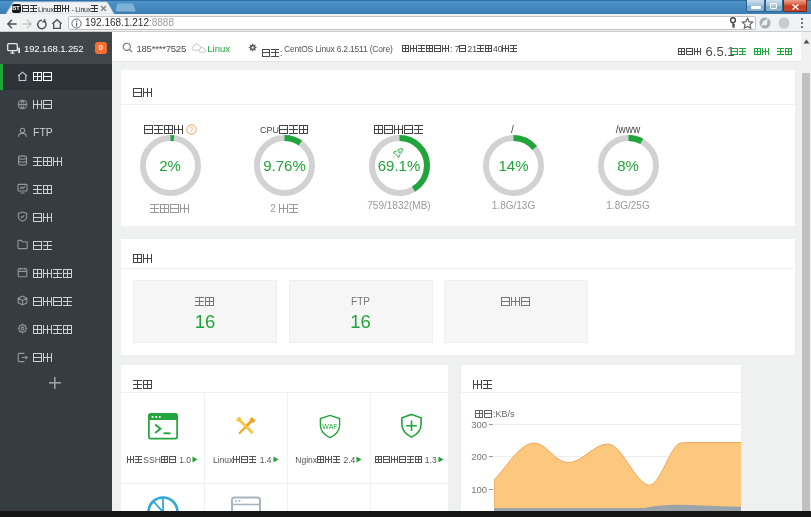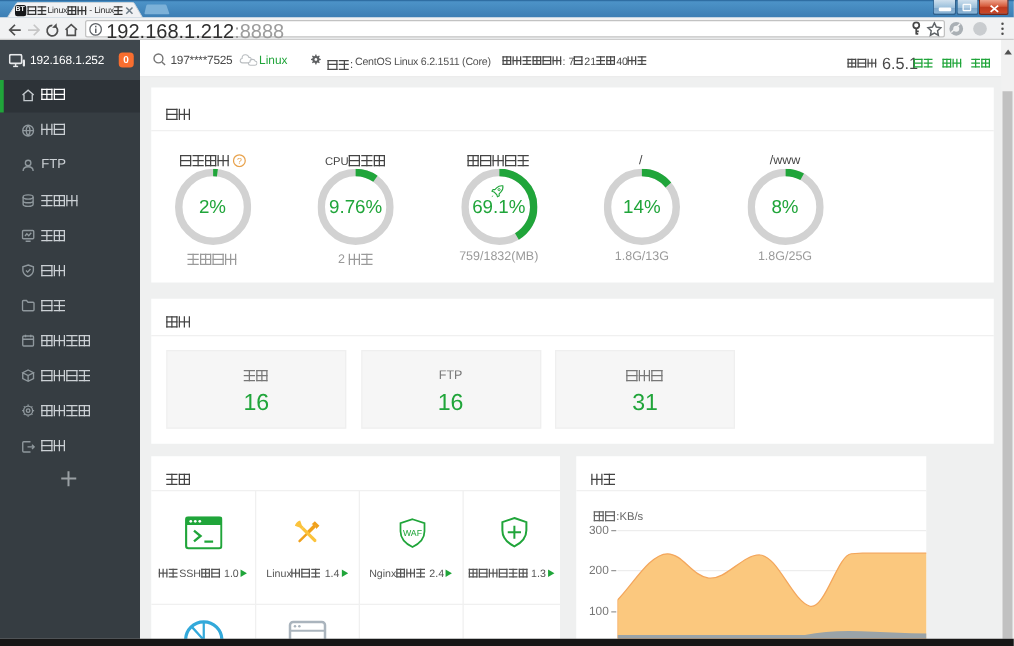--- a/index.html
+++ b/index.html
@@ -58,21 +58,21 @@
       <path d="M38.9 2.3 A4.2 4.2 0 1 0 41.9 3.6" stroke="#4f4f4f" stroke-width="1.4" fill="none"></path>
       <path d="M42.3 0.6 L42.5 4.4 L38.7 4.2 Z" fill="#4f4f4f"></path>
       <path d="M49.4 5.8 L54 1.7 L58.6 5.8 M50.7 5.4 L50.7 10.3 L57.3 10.3 L57.3 5.4" stroke="#4f4f4f" stroke-width="1.3" fill="none"></path>
     </svg>
 <div style="position:absolute;left:68px;top:1.5px;width:688px;height:14.5px;background:#fff;border:1px solid #c2c2c2;border-radius:2px"></div>
 <svg class="ab" style="left:71px;top:3.5px" width="11" height="11">
       <circle cx="5.5" cy="5.5" r="4.6" fill="none" stroke="#5f6368" stroke-width="1"></circle>
       <rect x="5" y="4.8" width="1.2" height="3.6" fill="#5f6368"></rect>
       <rect x="5" y="2.6" width="1.2" height="1.3" fill="#5f6368"></rect>
     </svg>
-<div style="position:absolute;left:85px;top:3px;font-size:16px;color:#2e2e2e;letter-spacing:0">192.168.1.212<span style="color:#9d9d9d">:8888</span></div>
+<div style="position:absolute;left:85px;top:3px;font-size:10px;color:#2e2e2e;letter-spacing:0">192.168.1.212<span style="color:#9d9d9d">:8888</span></div>
 <svg class="ab" style="left:728px;top:3px" width="10" height="12" viewBox="0 0 10 12">
       <circle cx="5" cy="3.2" r="2.4" fill="none" stroke="#474747" stroke-width="1.4"></circle>
       <path d="M5 5.5 L5 10.5 M5 8 L7 8 M5 10 L6.6 10" stroke="#474747" stroke-width="1.4"></path>
     </svg>
 <svg class="ab" style="left:741px;top:2.5px" width="13" height="13" viewBox="0 0 24 24">
       <path d="M12 2.5 L14.9 8.6 L21.5 9.5 L16.7 14.1 L17.9 20.7 L12 17.5 L6.1 20.7 L7.3 14.1 L2.5 9.5 L9.1 8.6 Z" fill="none" stroke="#606468" stroke-width="2.2"></path>
     </svg>
 <svg class="ab" style="left:759px;top:3px" width="12" height="12">
       <circle cx="6" cy="6" r="5.5" fill="#aab0b5"></circle>
       <circle cx="6" cy="6" r="2.4" fill="#f1f2f3"></circle>
@@ -145,21 +145,21 @@
       <path d="M7.4 1.4 L2 1.4 Q1.2 1.4 1.2 2.2 L1.2 8.8 Q1.2 9.6 2 9.6 L7.4 9.6 M5 5.5 L10.2 5.5 M8.6 3.8 L10.3 5.5 L8.6 7.2" fill="none" stroke="#8f989d" stroke-width="1.1"></path>
     </svg>
 <div class="ab tt" style="left:33px;top:320.0px;height:10px;line-height:9px"><i class="h ga s9" style="color:#ccd1d5"></i><i class="h gd s9" style="color:#ccd1d5"></i></div>
 <div style="position:absolute;left:49px;top:345.0px;width:12px;height:12px;background:linear-gradient(#9aa0a4,#9aa0a4) 50% 0/1.6px 100% no-repeat,linear-gradient(#9aa0a4,#9aa0a4) 0 50%/100% 1.6px no-repeat"></div>
 </div>
 <div class="ab" style="left:112px;top:32px;width:689px;height:30px;background:#fff;border-bottom:1px solid #e6e6e6">
 <svg class="ab" style="left:10px;top:10px" width="11" height="11" viewBox="0 0 12 12">
       <circle cx="5.2" cy="5.2" r="3.9" fill="none" stroke="#737373" stroke-width="1.2"></circle>
       <path d="M8.2 8.2 L11 11" stroke="#737373" stroke-width="1.2"></path>
     </svg>
-<div style="position:absolute;left:24.4px;top:10.5px;font-size:9.5px;color:#4a4a4a;letter-spacing:-0.2px">197****7525</div>
+<div style="position:absolute;left:24.4px;top:10.5px;font-size:9.5px;color:#4a4a4a;letter-spacing:-0.2px">185****7525</div>
 <svg class="ab" style="left:79px;top:10px" width="15" height="11" viewBox="0 0 17 13">
       <path d="M3.2 9.8 Q1 9.8 1 7.6 Q1 5.8 2.8 5.6 Q2.6 2.4 5.8 2.2 Q8.4 2 9.2 4.6 Q11.4 4.4 11.6 6.8 Q11.7 9.7 9.2 9.8 Z" fill="none" stroke="#b9bdc0" stroke-width="1"></path>
       <path d="M10.6 12 Q8.8 12 8.8 10.4 Q8.8 9 10.2 8.9 Q10.2 6.6 12.6 6.5 Q14.6 6.4 15.2 8.2 Q16.8 8.1 16.9 9.9 Q17 11.9 15 12 Z" fill="#fff" stroke="#b9bdc0" stroke-width="1"></path>
     </svg>
 <div style="position:absolute;left:95.3px;top:10.5px;font-size:9.5px;color:#20a53a">Linux</div>
 <svg class="ab" style="left:135.8px;top:10.5px" width="9.5" height="9.5" viewBox="0 0 24 24">
       <path d="M12 1.5 L14.2 1.5 L14.8 4.4 L17 5.3 L19.4 3.6 L21 5.2 L19.3 7.6 L20.2 9.8 L23 10.4 L23 12.6 L20.2 13.2 L19.3 15.4 L21 17.8 L19.4 19.4 L17 17.7 L14.8 18.6 L14.2 21.5 L12 21.5 L11.4 18.6 L9.2 17.7 L6.8 19.4 L5.2 17.8 L6.9 15.4 L6 13.2 L3.2 12.6 L3.2 10.4 L6 9.8 L6.9 7.6 L5.2 5.2 L6.8 3.6 L9.2 5.3 L11.4 4.4 Z M13 8.7 A2.8 2.8 0 1 0 13.1 8.7 Z" fill="#5f6163" fill-rule="evenodd" transform="translate(-1.2 0)"></path>
     </svg>
 <div class="ab tt" style="left:150px;top:11px"><i class="h ga s8" style="color:#4a4a4a"></i><i class="h gb s8" style="color:#4a4a4a"></i><span style="vertical-align:middle;font-size:9px;color:#4a4a4a">:</span></div>
 <div style="position:absolute;left:172px;top:11.5px;font-size:8.5px;color:#525252;letter-spacing:-0.2px">CentOS Linux 6.2.1511 (Core)</div>
@@ -220,21 +220,20 @@
 <div class="ab tt" style="left:12px;top:10px"><i class="h gc s9" style="color:#444"></i><i class="h gd s9" style="color:#444"></i></div>
 <div style="position:absolute;left:0;top:29px;width:674px;height:1px;background:#f0f0f0"></div>
 <div style="position:absolute;left:12.0px;top:40.5px;width:144px;height:63.5px;background:#f6f6f6;border:1px solid #efefef"></div>
 <div style="position:absolute;left:167.5px;top:40.5px;width:144px;height:63.5px;background:#f6f6f6;border:1px solid #efefef"></div>
 <div style="position:absolute;left:323.0px;top:40.5px;width:144px;height:63.5px;background:#f6f6f6;border:1px solid #efefef"></div>
 <div class="ab tt" style="left:12.0px;top:53px;width:144px;text-align:center"><i class="h gb s9" style="color:#777"></i><i class="h gc s9" style="color:#777"></i></div>
 <div style="position:absolute;left:12.0px;top:72px;width:144px;text-align:center;font-size:18.5px;color:#20a53a">16</div>
 <div class="ab tt" style="left:167.5px;top:53px;width:144px;text-align:center"><span style="font-size:10px;color:#777;vertical-align:middle">FTP</span></div>
 <div style="position:absolute;left:167.5px;top:72px;width:144px;text-align:center;font-size:18.5px;color:#20a53a">16</div>
 <div class="ab tt" style="left:323.0px;top:53px;width:144px;text-align:center"><i class="h ga s9" style="color:#777"></i><i class="h gd s9" style="color:#777"></i><i class="h ga s9" style="color:#777"></i></div>
-<div style="position:absolute;left:323.0px;top:72px;width:144px;text-align:center;font-size:18.5px;color:#20a53a">31</div>
 </div>
 <div class="ab" style="left:121px;top:365px;width:327px;height:146px;background:#fff;overflow:hidden">
 <div class="ab tt" style="left:12px;top:10px"><i class="h gb s9" style="color:#444"></i><i class="h gc s9" style="color:#444"></i></div>
 <div style="position:absolute;left:0;top:27px;width:327px;height:1px;background:#f0f0f0"></div>
 <div style="position:absolute;left:83.4px;top:27px;width:1px;height:119px;background:#f0f0f0"></div>
 <div style="position:absolute;left:166.3px;top:27px;width:1px;height:119px;background:#f0f0f0"></div>
 <div style="position:absolute;left:249.2px;top:27px;width:1px;height:119px;background:#f0f0f0"></div>
 <div style="position:absolute;left:0;top:118.4px;width:327px;height:1px;background:#f0f0f0"></div>
 <svg class="ab" style="left:27px;top:48px" width="30" height="26.5" viewBox="0 0 30 26.5">
 <rect x="0.9" y="0.9" width="28.2" height="24.7" rx="1.8" fill="none" stroke="#20a53a" stroke-width="1.7"></rect>

